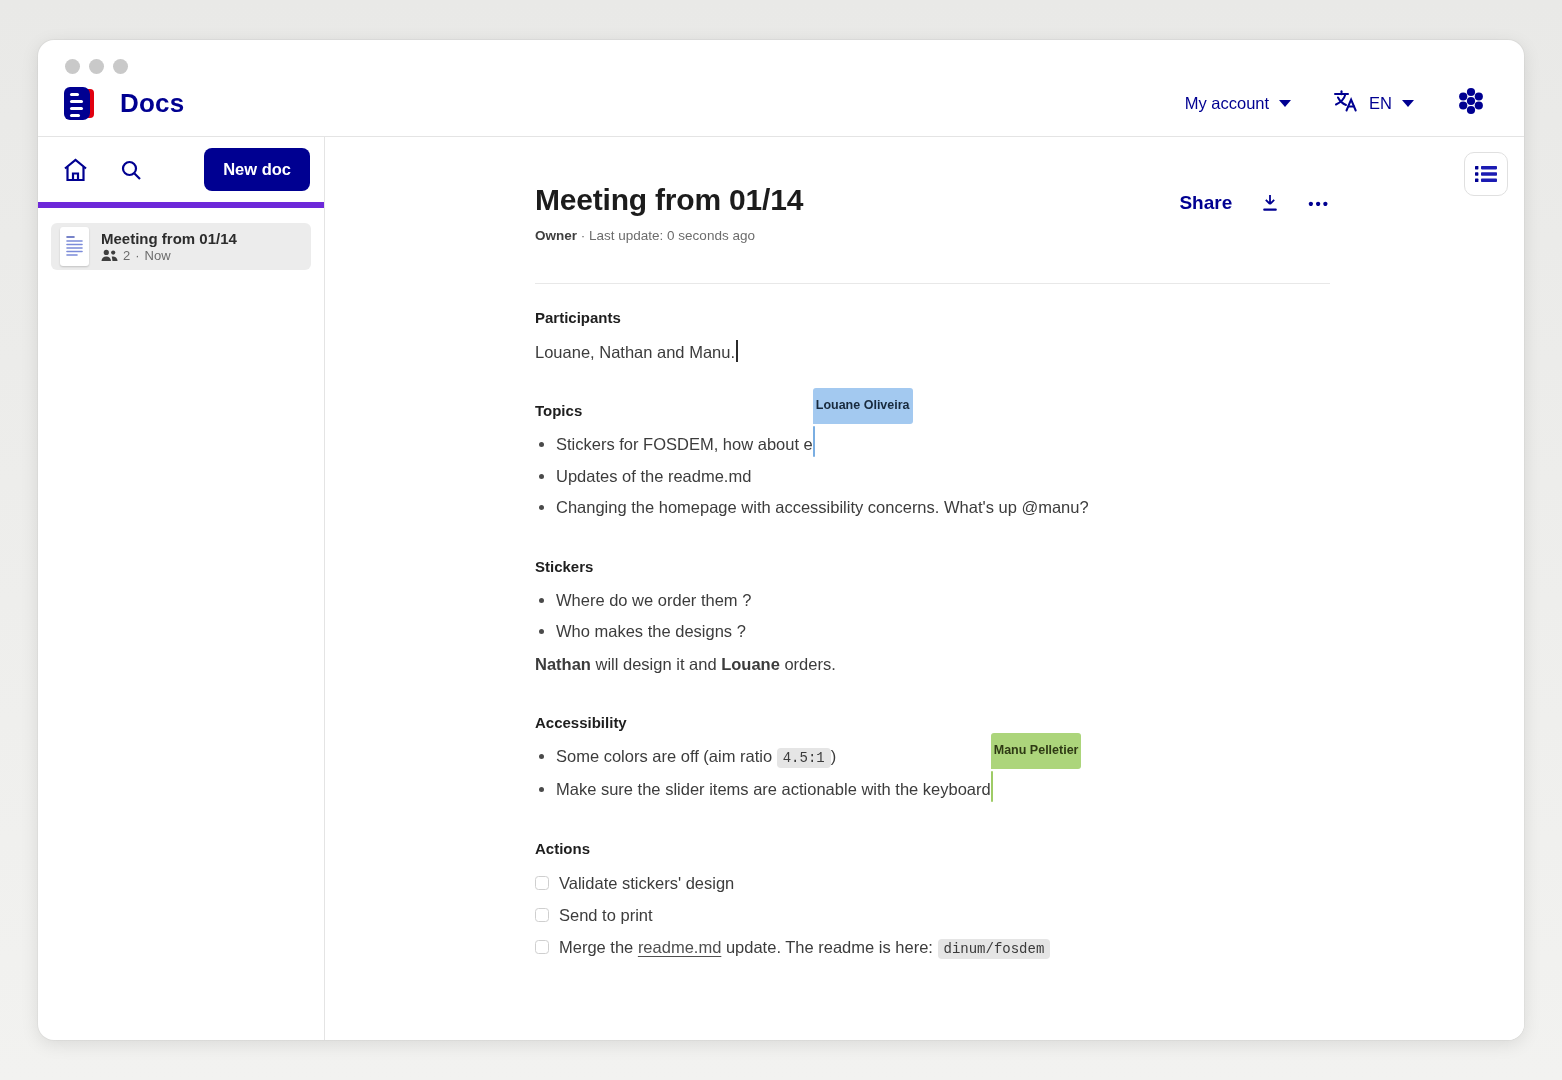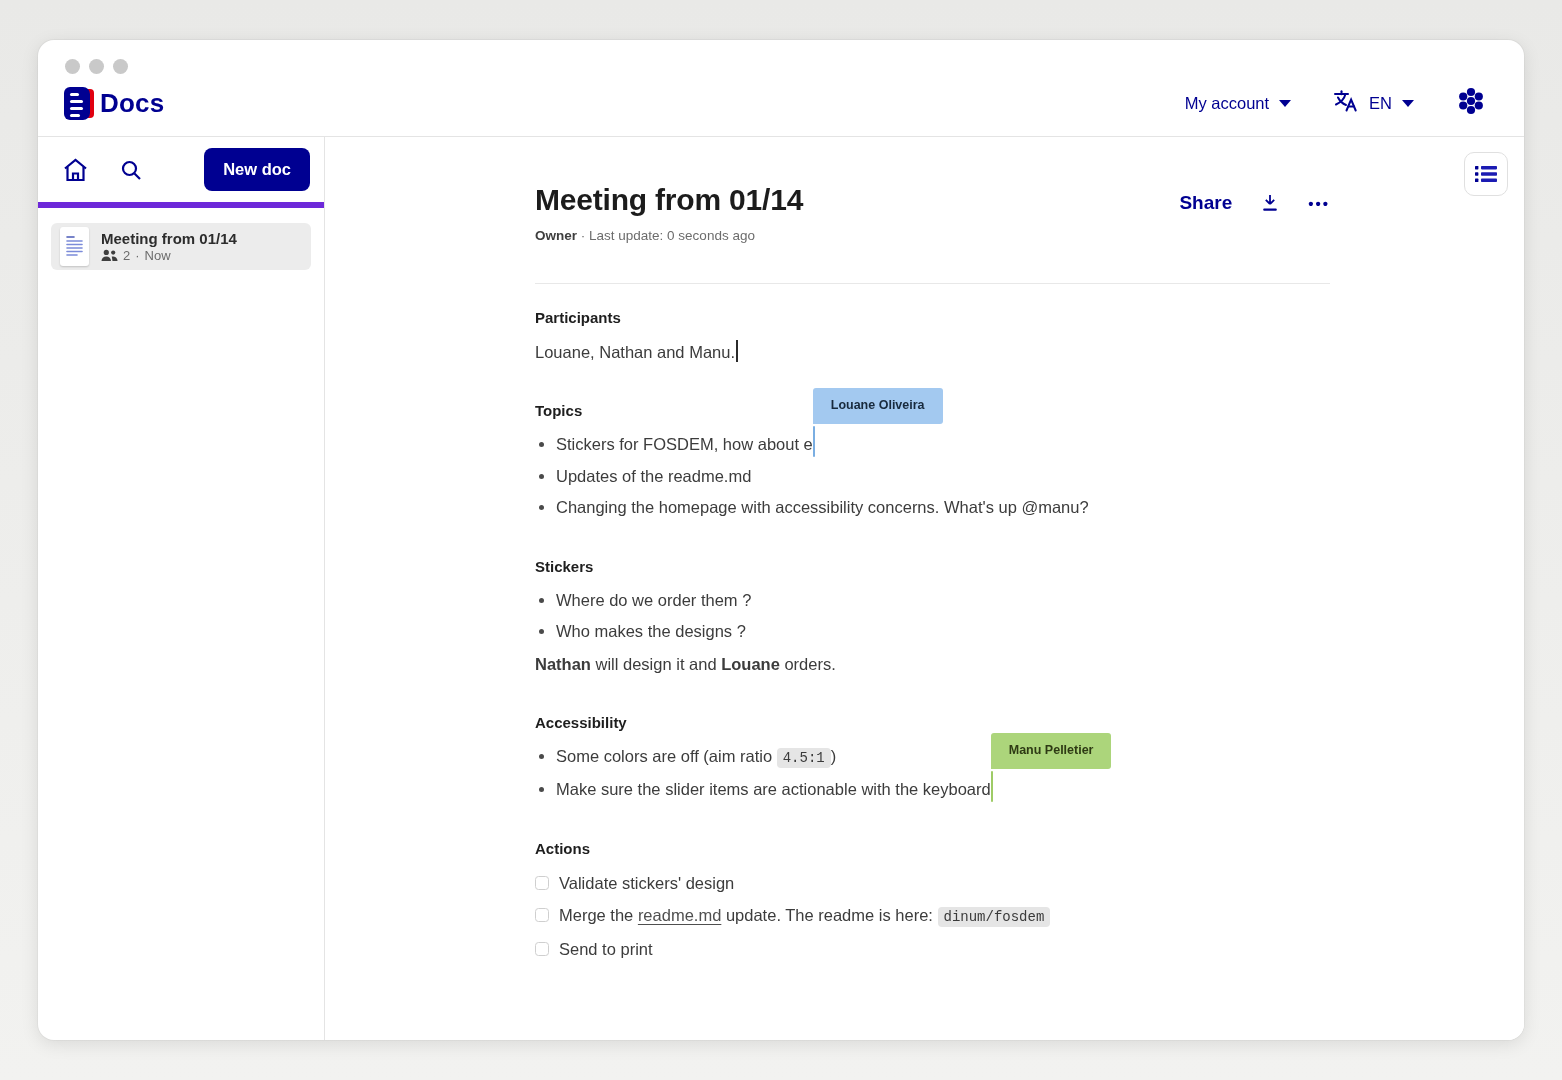--- a/index.html
+++ b/index.html
@@ -18,21 +18,21 @@
     display:flex; flex-direction:column;
   }
   
   .titlebar { padding:19px 0 0 27px; display:flex; gap:9px; }
   .dot { width:15px; height:15px; border-radius:50%; background:#c9c9c9; }
   
   .app-header {
     display:flex; align-items:center; justify-content:space-between;
     padding:12px 38px 16px 26px; border-bottom:1px solid #e4e4e4;
   }
-  .brand { display:flex; align-items:center; gap:6px; }
+  .brand { display:flex; align-items:center; gap:26px; }
   .brand-name { font-size:26px; font-weight:800; color:var(--accent); letter-spacing:.2px; }
   .logo { position:relative; width:30px; height:33px; }
   .logo .page-red { position:absolute; right:0; top:2px; width:14px; height:29px; background:#e1000f; border-radius:4px; }
   .logo .book { position:absolute; left:0; top:0; width:26px; height:33px; background:var(--accent); border-radius:6px 7px 7px 6px; }
   .logo .book i { display:block; height:3px; background:#fff; border-radius:2px; margin:4px 6px 0 6px; }
   .logo .book i:first-child { margin-top:6px; width:9px; }
   .logo .book i:nth-child(2) { width:13px; }
   .logo .book i:nth-child(3) { width:13px; }
   .logo .book i:nth-child(4) { width:10px; }
   .header-right { display:flex; gap:42px; }
@@ -90,21 +90,21 @@
   }
   .doc-link { color:#4f4f4f; text-decoration:underline; text-underline-offset:3px; cursor:pointer; }
   
   .task { display:flex; align-items:flex-start; gap:10px; line-height:32px; }
   .checkbox { flex:none; width:14px; height:14px; margin-top:9px; background:#fff; border:1.5px solid #cfcfcf; border-radius:3.5px; cursor:pointer; }
   
   .collab { position:relative; display:inline-block; width:0; height:0; vertical-align:baseline; }
   .collab-caret { position:absolute; left:0; top:-24px; width:2.5px; height:31px; border-radius:1px; }
   .collab-label {
     position:absolute; left:0; bottom:26px; white-space:nowrap;
-    font-size:12.5px; font-weight:700; padding:2px 18px 3px;
+    font-size:12.5px; font-weight:700; padding:2px 3px 3px;
     border-radius:3px 3px 3px 0; color:#1c2a3a;
   }
   .text-caret { display:inline-block; width:1.5px; height:22px; background:#2b2b2b; vertical-align:-4px; margin-left:1px; }
 </style>
 </head>
 <body>
 
 <div class="window">
 
   <div class="titlebar">
@@ -275,25 +275,25 @@
           </ul>
 
           <h3>Actions</h3>
           <div class="tasks">
             <div class="task">
               <span class="checkbox"></span>
               <span>Validate stickers' design</span>
             </div>
             <div class="task">
               <span class="checkbox"></span>
-              <span><span>Merge the </span><span class="doc-link">readme.md</span><span> update. The readme is here: </span><span class="code">dinum/fosdem</span></span>
+              <span>Send to print</span>
             </div>
             <div class="task">
               <span class="checkbox"></span>
-              <span>Send to print</span>
+              <span><span>Merge the </span><span class="doc-link">readme.md</span><span> update. The readme is here: </span><span class="code">dinum/fosdem</span></span>
             </div>
           </div>
 
         </div>
       </div>
     </div>
   </div>
 </div>
 
 </body></html>

